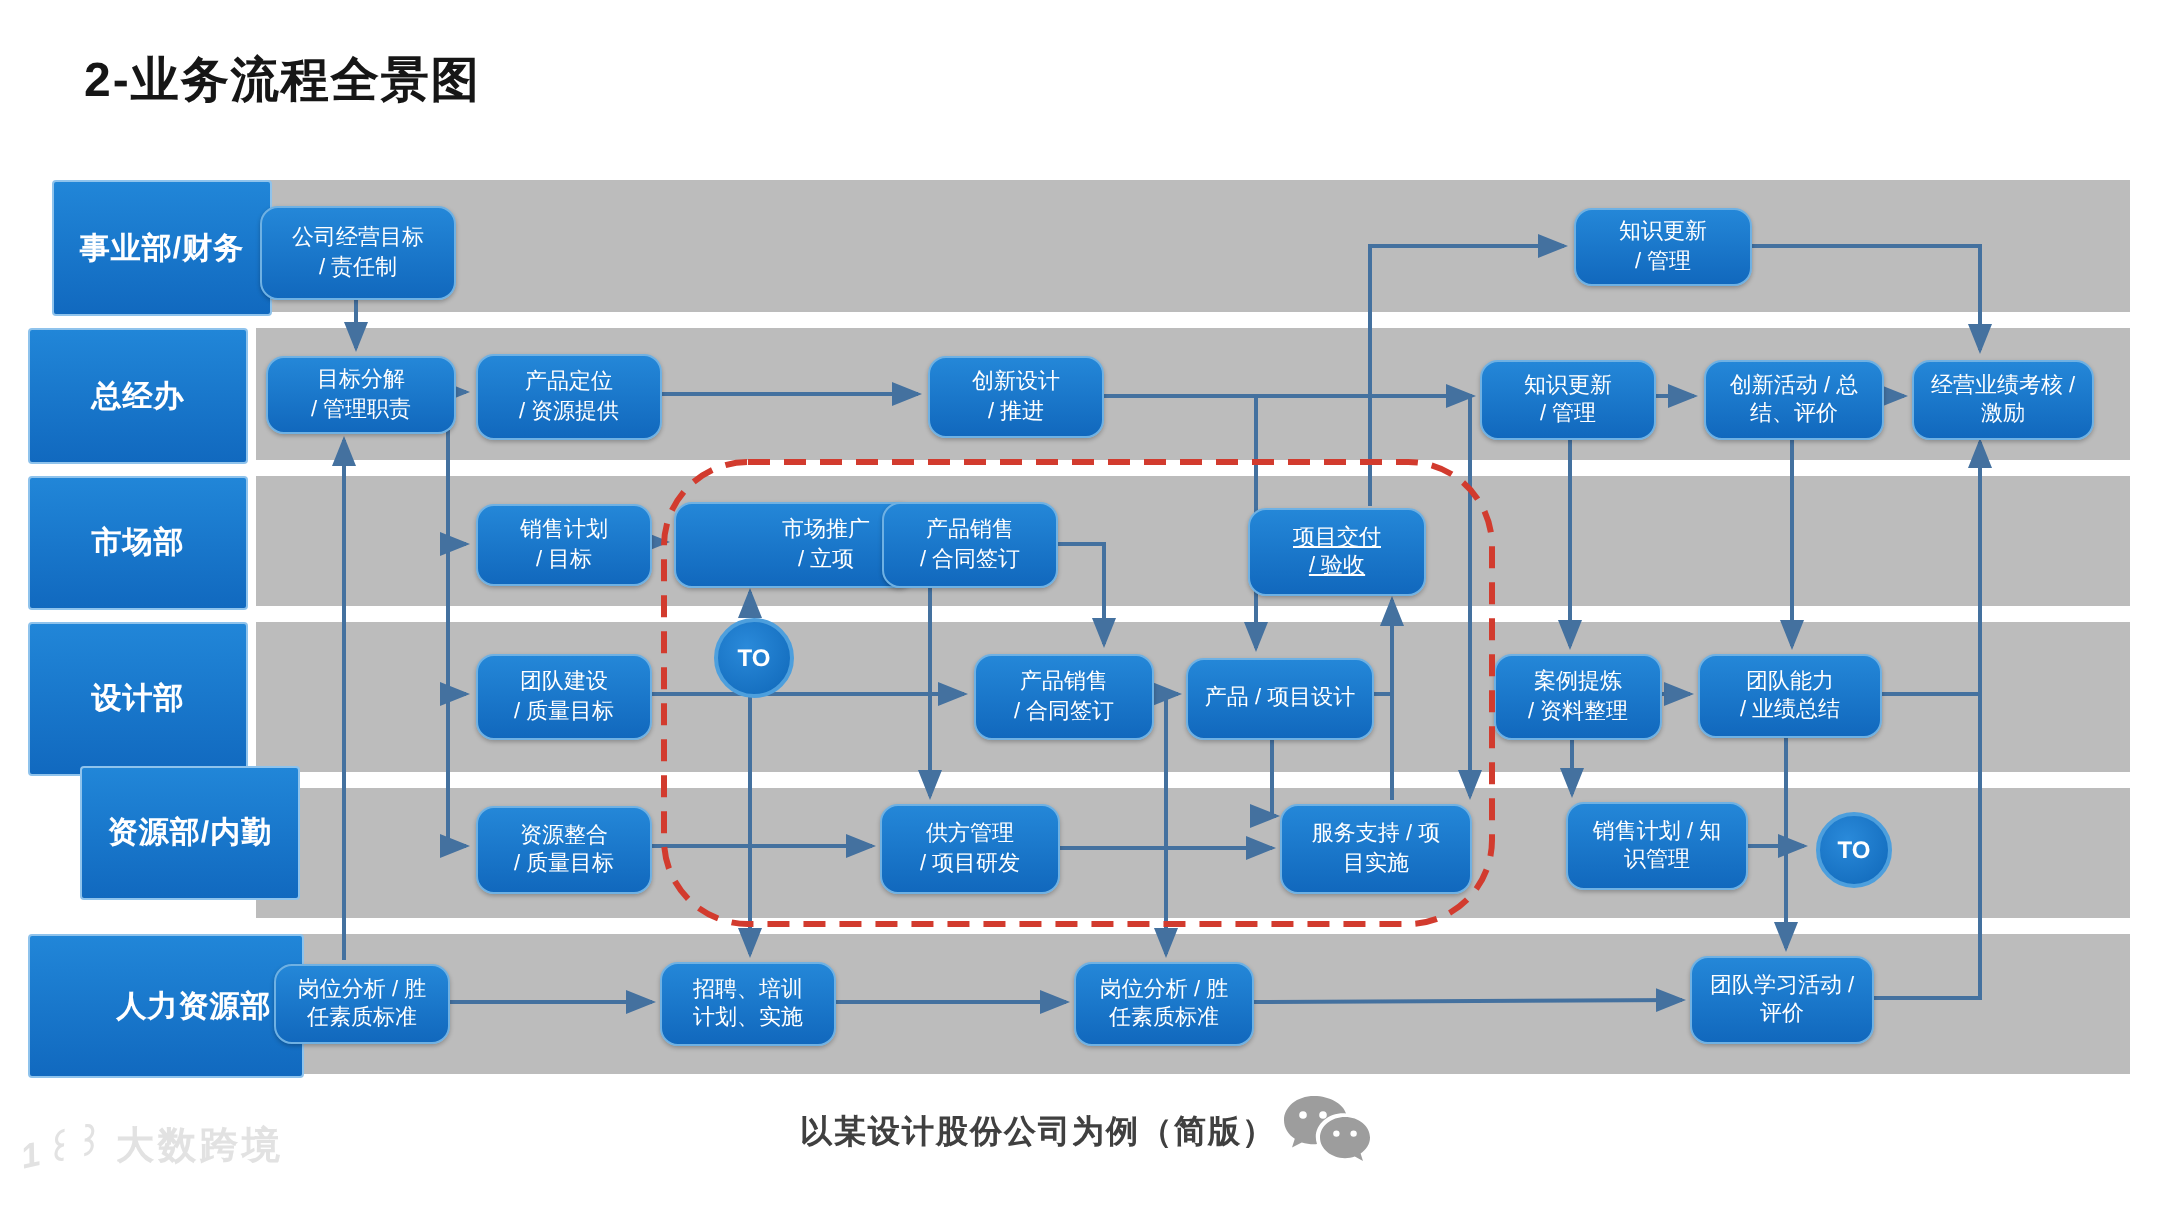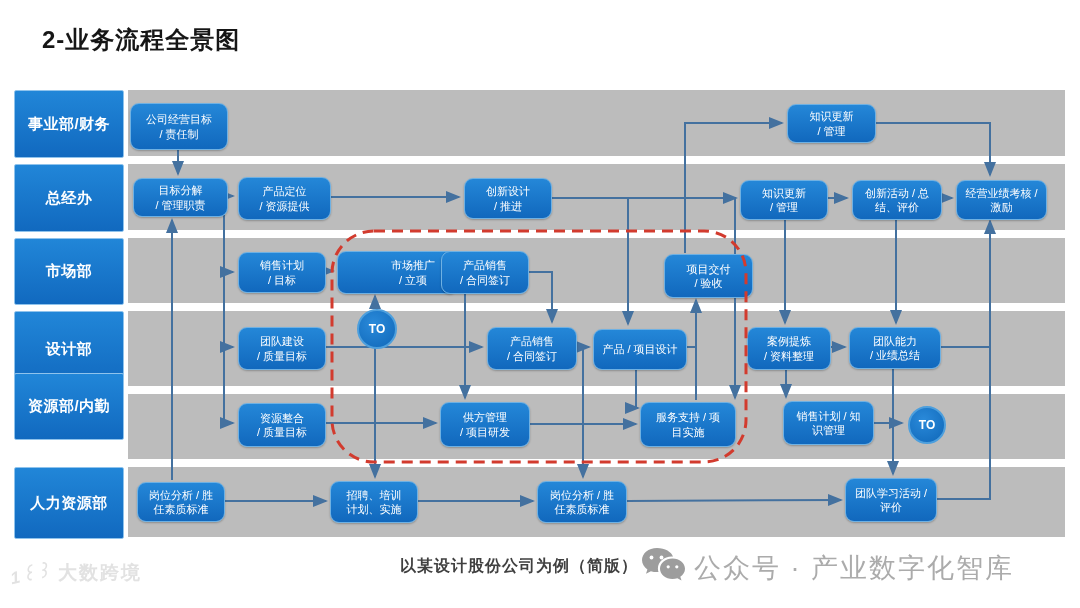--- a/index.html
+++ b/index.html
@@ -40,26 +40,26 @@
 
 <div class="title">2-业务流程全景图</div>
 
 <div class="lane-band" style="top:90px;height:66px;"></div>
 <div class="lane-band" style="top:164px;height:66px;"></div>
 <div class="lane-band" style="top:238px;height:65px;"></div>
 <div class="lane-band" style="top:311px;height:75px;"></div>
 <div class="lane-band" style="top:394px;height:65px;"></div>
 <div class="lane-band" style="top:467px;height:70px;"></div>
 
-<div class="lane-label" style="top:90px;height:66px;">事业部/财务</div>
+<div class="lane-label" style="top:90px;height:66px;margin-left:12px;">事业部/财务</div>
 <div class="lane-label" style="top:164px;height:66px;">总经办</div>
 <div class="lane-label" style="top:238px;height:65px;">市场部</div>
 <div class="lane-label" style="top:311px;height:75px;">设计部</div>
-<div class="lane-label" style="top:373px;height:65px;">资源部/内勤</div>
-<div class="lane-label" style="top:467px;height:70px;">人力资源部</div>
+<div class="lane-label" style="top:383px;height:65px;margin-left:26px;">资源部/内勤</div>
+<div class="lane-label" style="top:467px;height:70px;padding-left:28px;">人力资源部</div>
 
 <svg class="wires" width="1080" height="608" viewBox="0 0 1080 608">
   <defs>
     <marker id="ah" markerWidth="9" markerHeight="8" refX="6.5" refY="3" orient="auto">
       <path d="M0,0 L7.5,3 L0,6 Z" fill="#44719f"></path>
     </marker>
   </defs>
   <g stroke="#44719f" stroke-width="2" fill="none">
     <line x1="178" y1="148" x2="178" y2="174" marker-end="url(#ah)"></line>
     <line x1="227" y1="196" x2="233" y2="196" marker-end="url(#ah)"></line>
@@ -119,21 +119,21 @@
 <div class="node" style="left:852px;top:180px;width:88px;height:38px;">创新活动 / 总
 结、评价</div>
 <div class="node" style="left:956px;top:180px;width:89px;height:38px;">经营业绩考核 /
 激励</div>
 <div class="node" style="left:238px;top:252px;width:86px;height:39px;">销售计划
 / 目标</div>
 <div class="node" style="left:337px;top:251px;width:88px;height:41px;padding-left:31px;">市场推广
 / 立项</div>
 <div class="node" style="left:441px;top:251px;width:86px;height:41px;">产品销售
 / 合同签订</div>
-<div class="node" style="left:664px;top:254px;width:87px;height:42px;">项目交付
+<div class="node" style="left:624px;top:254px;width:87px;height:42px;text-decoration:underline;">项目交付
 / 验收</div>
 <div class="node" style="left:238px;top:327px;width:86px;height:41px;">团队建设
 / 质量目标</div>
 <div class="node" style="left:487px;top:327px;width:88px;height:41px;">产品销售
 / 合同签订</div>
 <div class="node" style="left:593px;top:329px;width:92px;height:39px;">产品 / 项目设计</div>
 <div class="node" style="left:747px;top:327px;width:82px;height:41px;">案例提炼
 / 资料整理</div>
 <div class="node" style="left:849px;top:327px;width:90px;height:40px;text-align:center;">团队能力
 / 业绩总结</div>
@@ -171,19 +171,18 @@
         <path d="M32.5,12.5 c-6.9,0-12.5,4.6-12.5,10.3 0,5.7 5.6,10.3 12.5,10.3 1.7,0 3.4-0.3 4.9-0.8 l4.1,2.2 -1.2-3.7 c2.8-1.9 4.7-4.7 4.7-8 C45,17.1 39.4,12.5 32.5,12.5 Z"></path>
       </g>
       <g fill="#ffffff">
         <circle cx="11.5" cy="11.5" r="1.9"></circle>
         <circle cx="21.5" cy="11.5" r="1.9"></circle>
         <circle cx="28.2" cy="20.8" r="1.6"></circle>
         <circle cx="36.8" cy="20.8" r="1.6"></circle>
       </g>
     </svg>
   </span>
-  <span class="wm-text">公众号 · 产业数字化智库</span>
 </div>
 
 <div class="brand">
   <span class="mark">1꒰꒱</span>
   <span>大数跨境</span>
 </div>
 
 </body></html>

